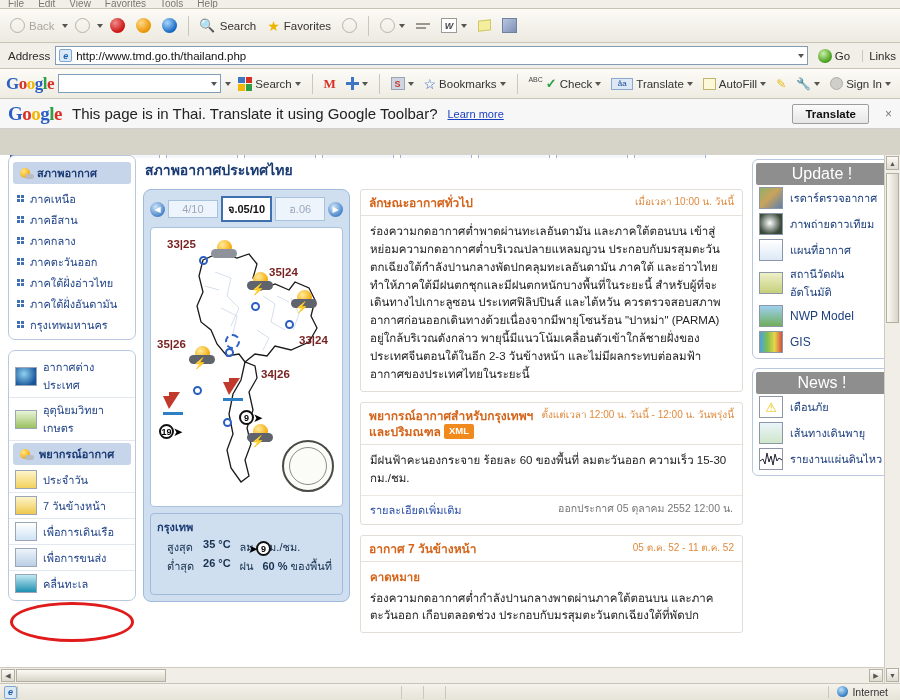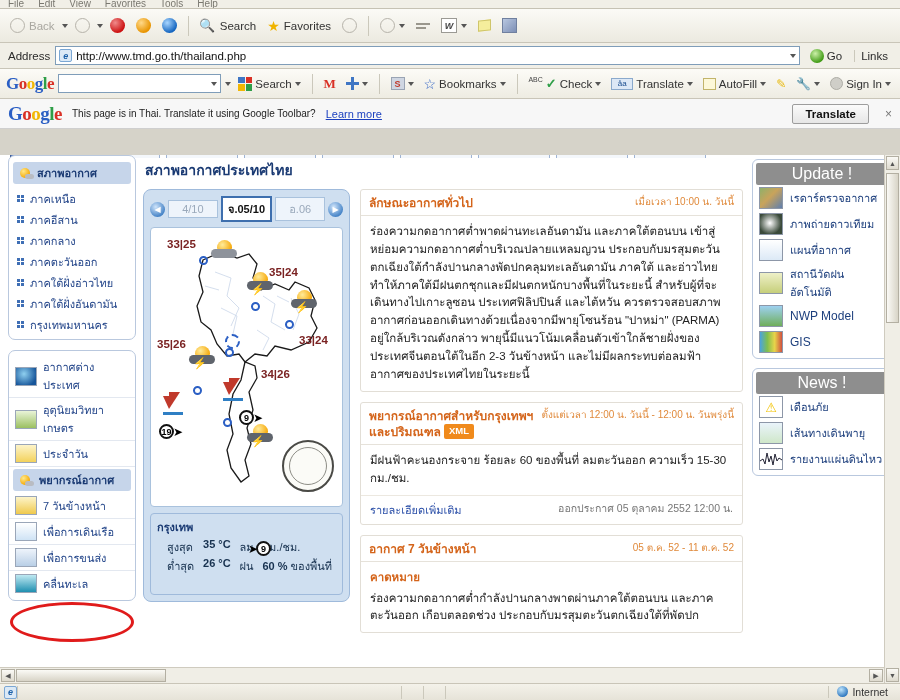--- a/index.html
+++ b/index.html
@@ -40,21 +40,21 @@
   .sqico { width:16px;height:15px;border:1px solid #9b9a94;background:#fff;display:inline-flex;align-items:center;justify-content:center;font-size:9px;font-style:italic;font-weight:bold;color:#444; }
   .lines { width:14px; display:flex; flex-direction:column; gap:2px; }
   .lines i { display:block; height:2px; background:#9a978d; }
   .lines i:nth-child(2){ width:10px; }
   .notepad { width:13px;height:11px;background:#f5ee9c;border:1px solid #cfc56a;transform:skewY(-6deg); }
   .appico { width:15px;height:15px;background:linear-gradient(135deg,#b8c7e0,#7d8fb5);border:1px solid #70809f; }
 
   
   .addrbar {
     height:26px; background:#f1efe7; border-bottom:1px solid #c9c5b8;
-    display:flex; align-items:center; padding:0 12px 0 8px; gap:5px;
+    display:flex; align-items:center; padding:0 4px 0 8px; gap:5px;
   }
   .addrbar .lab { font-size:11.5px; color:#2b2b2b; }
   .addr-input {
     flex:1; height:19px; background:#fff; border:1px solid #7f9db9;
     display:flex; align-items:center; gap:4px; padding:0 3px;
   }
   .ie-e { width:13px;height:13px;background:#dbe9f6;border:1px solid #7ba7d4;border-radius:2px;
           font-size:9px;font-weight:bold;color:#1a5fa8;display:flex;align-items:center;justify-content:center;font-style:italic; }
   .addr-url { font-size:11.5px; color:#111; }
   .addr-caret { margin-left:auto; }
@@ -89,21 +89,21 @@
   .form { width:13px;height:12px;background:#fdf8d8;border:1px solid #c2b46a; }
   .pencil { font-size:12px;color:#e8b90c; }
   .wrench { font-size:12px;color:#6b7c93; }
   .signin { width:13px;height:13px;border-radius:50%;background:#cfcec8;border:1px solid #aeada6; }
 
   
   .gtbar {
     height:30px; background:#f7f7f7; border-bottom:1px solid #cfcfcf;
     display:flex; align-items:center; padding:0 8px; gap:10px;
   }
-  .gt-msg { font-size:10px; color:#222; }
+  .gt-msg { font-size:15px; color:#222; }
   .gt-learn { font-size:11px; color:#1a3fbf; text-decoration:underline; }
   .gt-btn {
     margin-left:auto; font-size:11.5px; font-weight:bold; color:#111;
     background:linear-gradient(#fbfbfb,#e6e6e6); border:1px solid #9d9d9d;
     border-radius:2px; padding:3px 12px;
   }
   .gt-x { font-size:12px; color:#777; padding-left:6px; }
 
   
   .viewport {
@@ -493,29 +493,29 @@
 
         <div class="side-card">
           <div class="side-row">
             <span class="thumb th-globe"></span>
             <span class="t">อากาศต่างประเทศ</span>
           </div>
           <div class="side-row">
             <span class="thumb th-grass"></span>
             <span class="t">อุตุนิยมวิทยาเกษตร</span>
           </div>
+          <div class="side-row hdr">
+            <span class="sun">
+                <span class="sun-cloud"></span>
+              </span>
+            <span class="t">พยากรณ์อากาศ</span>
+          </div>
           <div class="side-row">
             <span class="thumb th-today"></span>
             <span class="t">ประจำวัน</span>
-          </div>
-          <div class="side-row hdr">
-            <span class="sun">
-                <span class="sun-cloud"></span>
-              </span>
-            <span class="t">พยากรณ์อากาศ</span>
           </div>
           <div class="side-row">
             <span class="thumb th-7day"></span>
             <span class="t">7 วันข้างหน้า</span>
           </div>
           <div class="side-row">
             <span class="thumb th-boat"></span>
             <span class="t">เพื่อการเดินเรือ</span>
           </div>
           <div class="side-row">

